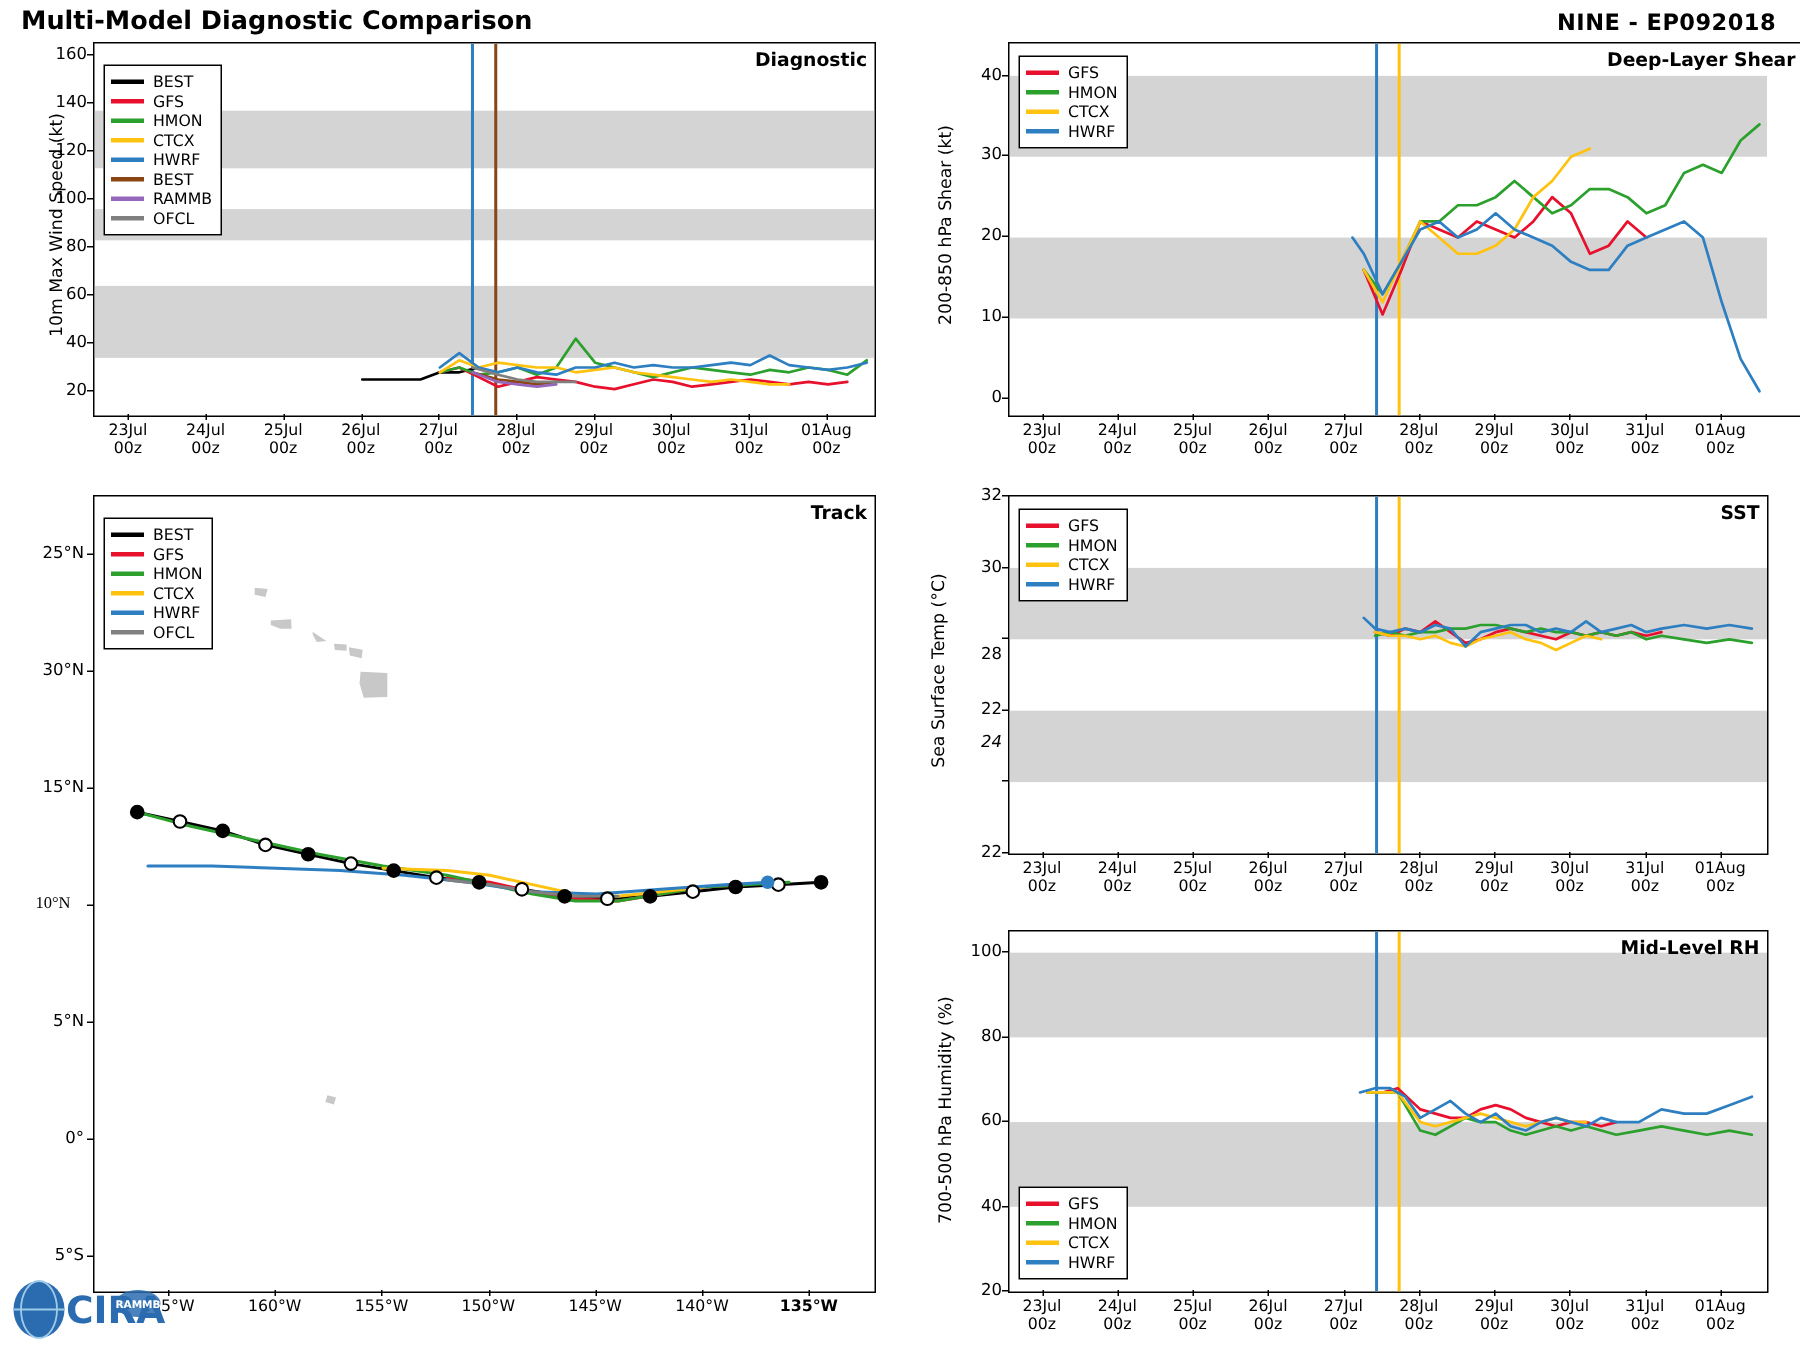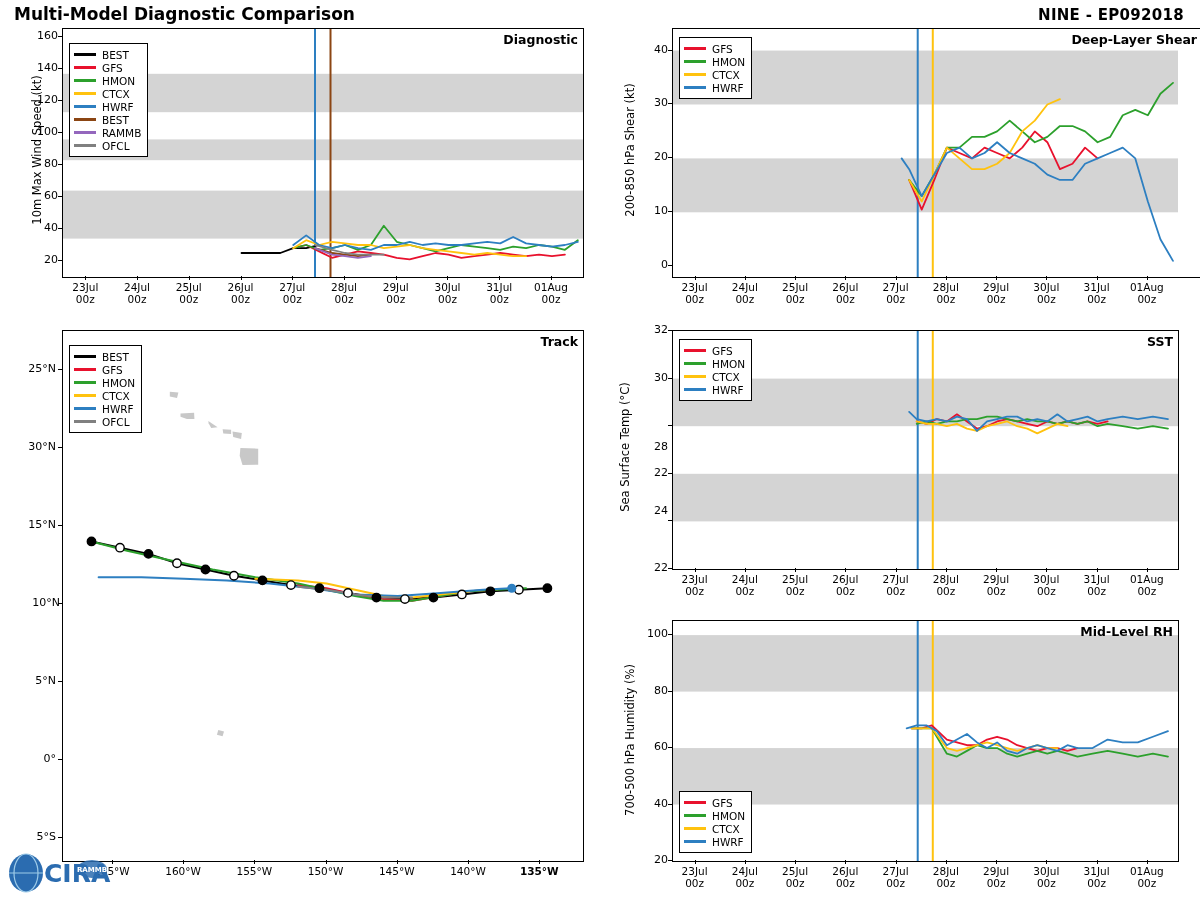--- a/index.html
+++ b/index.html
@@ -267,21 +267,21 @@
         </div>
       </div>
   </div>
   <div id="yticks-track">
       <div class="ytick" style="left: 12px; top: 829.618px; width: 44px;">5°S</div>
       <div class="ytickmark" style="left: 58px; top: 836.618px;"></div>
       <div class="ytick" style="left: 12px; top: 751.676px; width: 44px;">0°</div>
       <div class="ytickmark" style="left: 58px; top: 758.676px;"></div>
       <div class="ytick" style="left: 12px; top: 673.735px; width: 44px;">5°N</div>
       <div class="ytickmark" style="left: 58px; top: 680.735px;"></div>
-      <div class="ytick" style="left: 16px; top: 595.794px; width: 44px;">10°N</div>
+      <div class="ytick" style="left: 3px; top: 595.794px; width: 44px; font-family: Liberation Serif, serif;">10°N</div>
       <div class="ytickmark" style="left: 58px; top: 602.794px;"></div>
       <div class="ytick" style="left: 12px; top: 517.853px; width: 44px; text-align: right;">15°N</div>
       <div class="ytickmark" style="left: 58px; top: 524.853px;"></div>
       <div class="ytick" style="left: 12px; top: 439.912px; width: 44px;">30°N</div>
       <div class="ytickmark" style="left: 58px; top: 446.912px;"></div>
       <div class="ytick" style="left: 12px; top: 361.971px; width: 44px;">25°N</div>
       <div class="ytickmark" style="left: 58px; top: 368.971px;"></div>
     </div>
   <div id="xticks-track">
       <div class="xtick" style="left: 83.863px; top: 865px; width: 56px;">165°W</div>
@@ -429,25 +429,25 @@
         <div class="legend-row">
           <div class="legend-swatch" style="background: rgb(45, 127, 193);"></div>
           <div class="legend-text">HWRF</div>
         </div>
       </div>
   </div>
   <div class="ylabel" style="left:530px;top:440px;width:190px;text-align:center;transform:rotate(-90deg);">Sea Surface Temp (°C)</div>
   <div id="yticks-sst">
       <div class="ytick" style="left: 638px; top: 561px; width: 30px;">22</div>
       <div class="ytickmark" style="left: 668px; top: 568px;"></div>
-      <div class="ytick" style="left: 638px; top: 504px; width: 30px;">24</div>
+      <div class="ytick" style="left: 638px; top: 488px; width: 30px; font-style: italic;">24</div>
       <div class="ytickmark" style="left: 668px; top: 520.4px;"></div>
       <div class="ytick" style="left: 638px; top: 465.8px; width: 30px;">22</div>
       <div class="ytickmark" style="left: 668px; top: 472.8px;"></div>
-      <div class="ytick" style="left: 638px; top: 440px; width: 30px;">28</div>
+      <div class="ytick" style="left: 638px; top: 429px; width: 30px;">28</div>
       <div class="ytickmark" style="left: 668px; top: 425.2px;"></div>
       <div class="ytick" style="left: 638px; top: 370.6px; width: 30px;">30</div>
       <div class="ytickmark" style="left: 668px; top: 377.6px;"></div>
       <div class="ytick" style="left: 638px; top: 323px; width: 30px;">32</div>
       <div class="ytickmark" style="left: 668px; top: 330px;"></div>
     </div>
   <div id="xticks-sst">
       <div class="xtick" style="left: 669.612px; top: 573px; width: 50px;">
         <div>23Jul</div>
         <div>00z</div>

